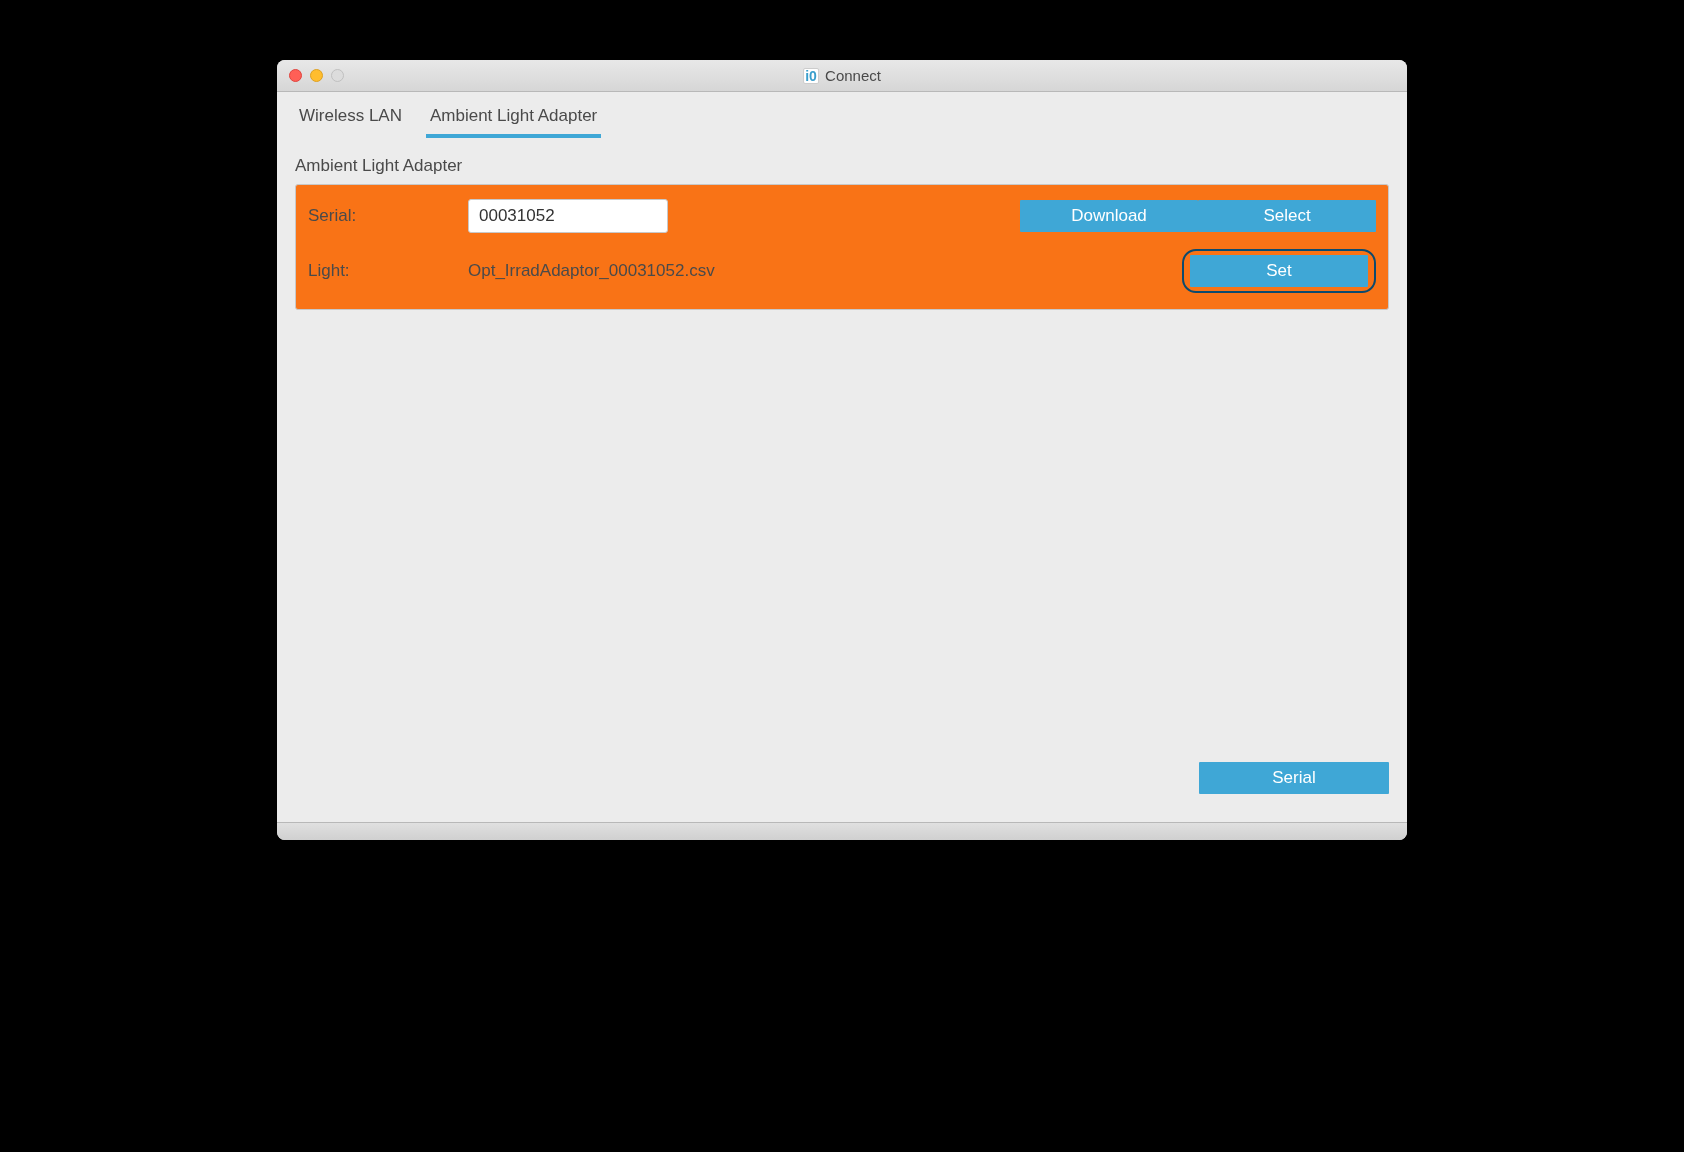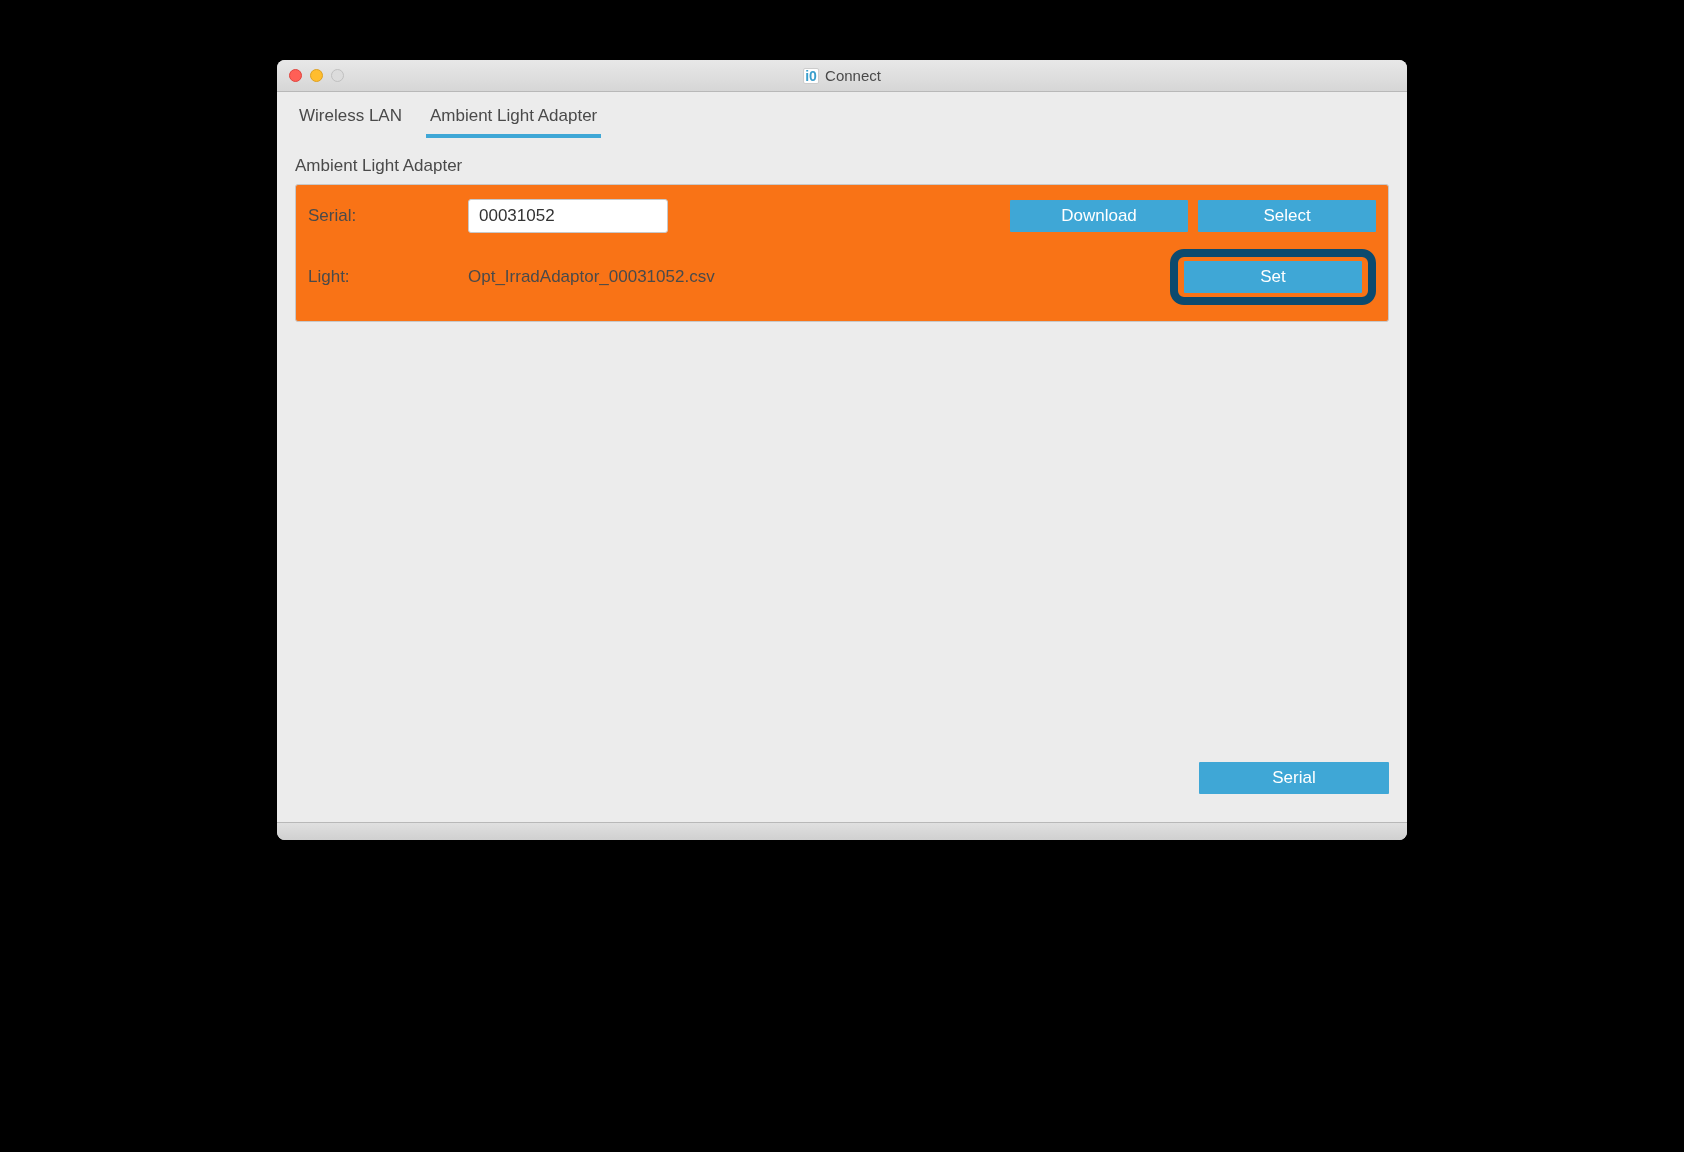--- a/index.html
+++ b/index.html
@@ -159,26 +159,25 @@
       display: flex;
       align-items: center;
       justify-content: center;
       border-radius: 1px;
     }
     
     .row .spacer { flex: 1; }
     
     .btn-group {
       display: flex;
-      gap: 10px;
       padding-left: 47px;
     }
     
     .highlight-ring {
-      border: 8px solid #0c4a6e;
+      border: 2px solid #0c4a6e;
       border-radius: 14px;
       padding: 4px 6px;
       display: inline-flex;
     }
     
     .footer {
       margin-top: auto;
       display: flex;
       justify-content: flex-end;
       padding: 0 18px 28px 18px;

